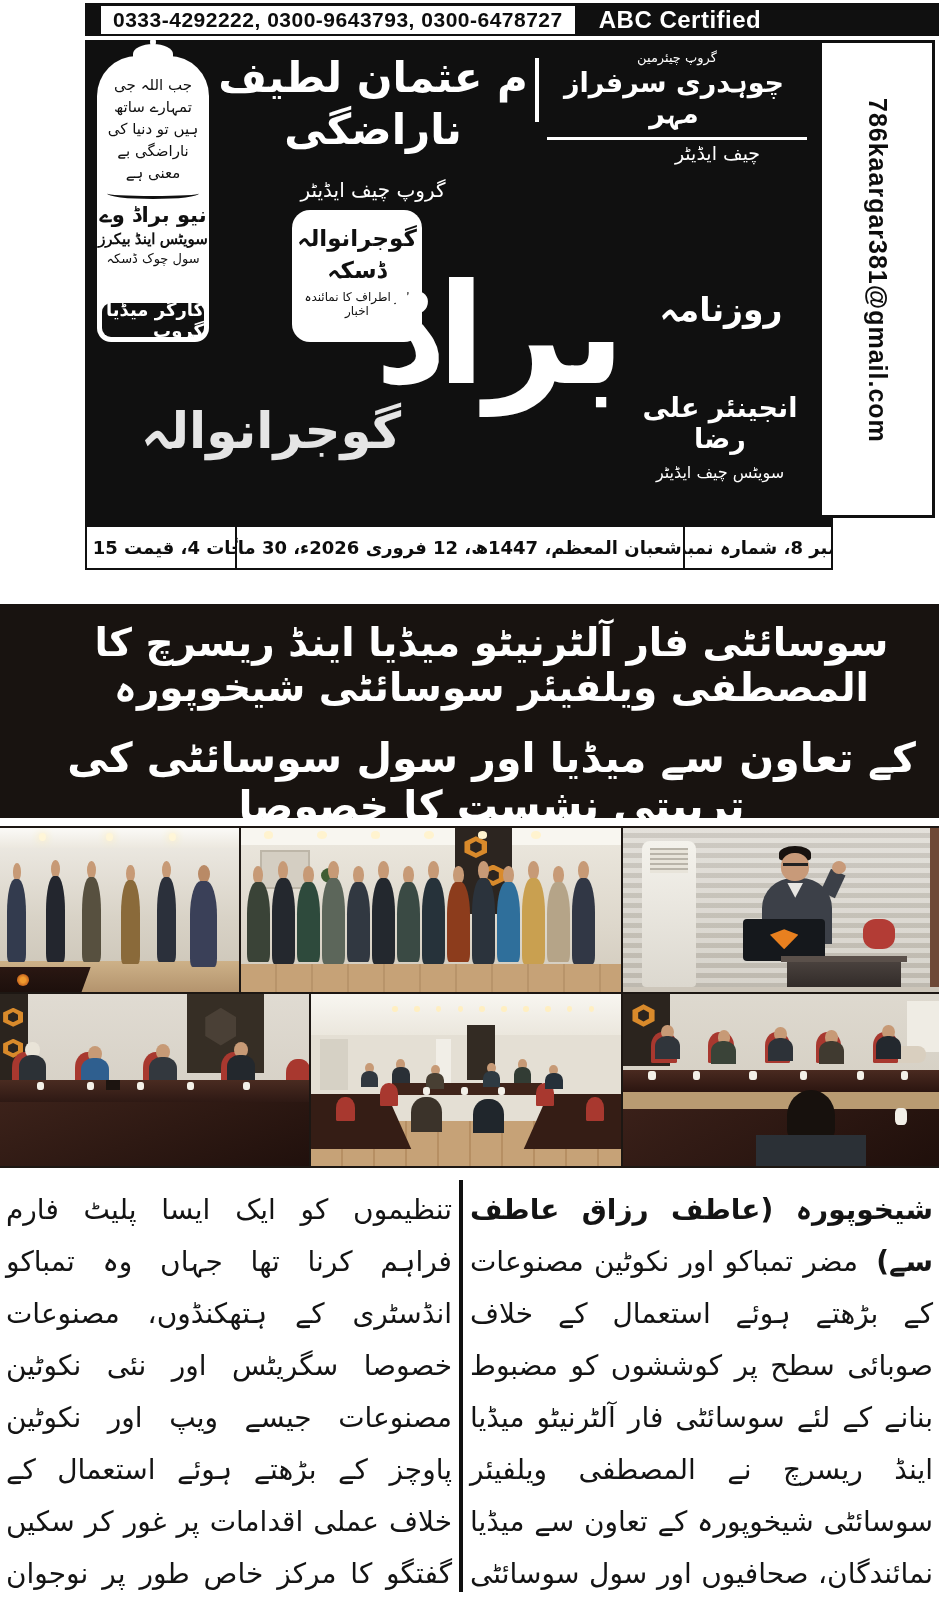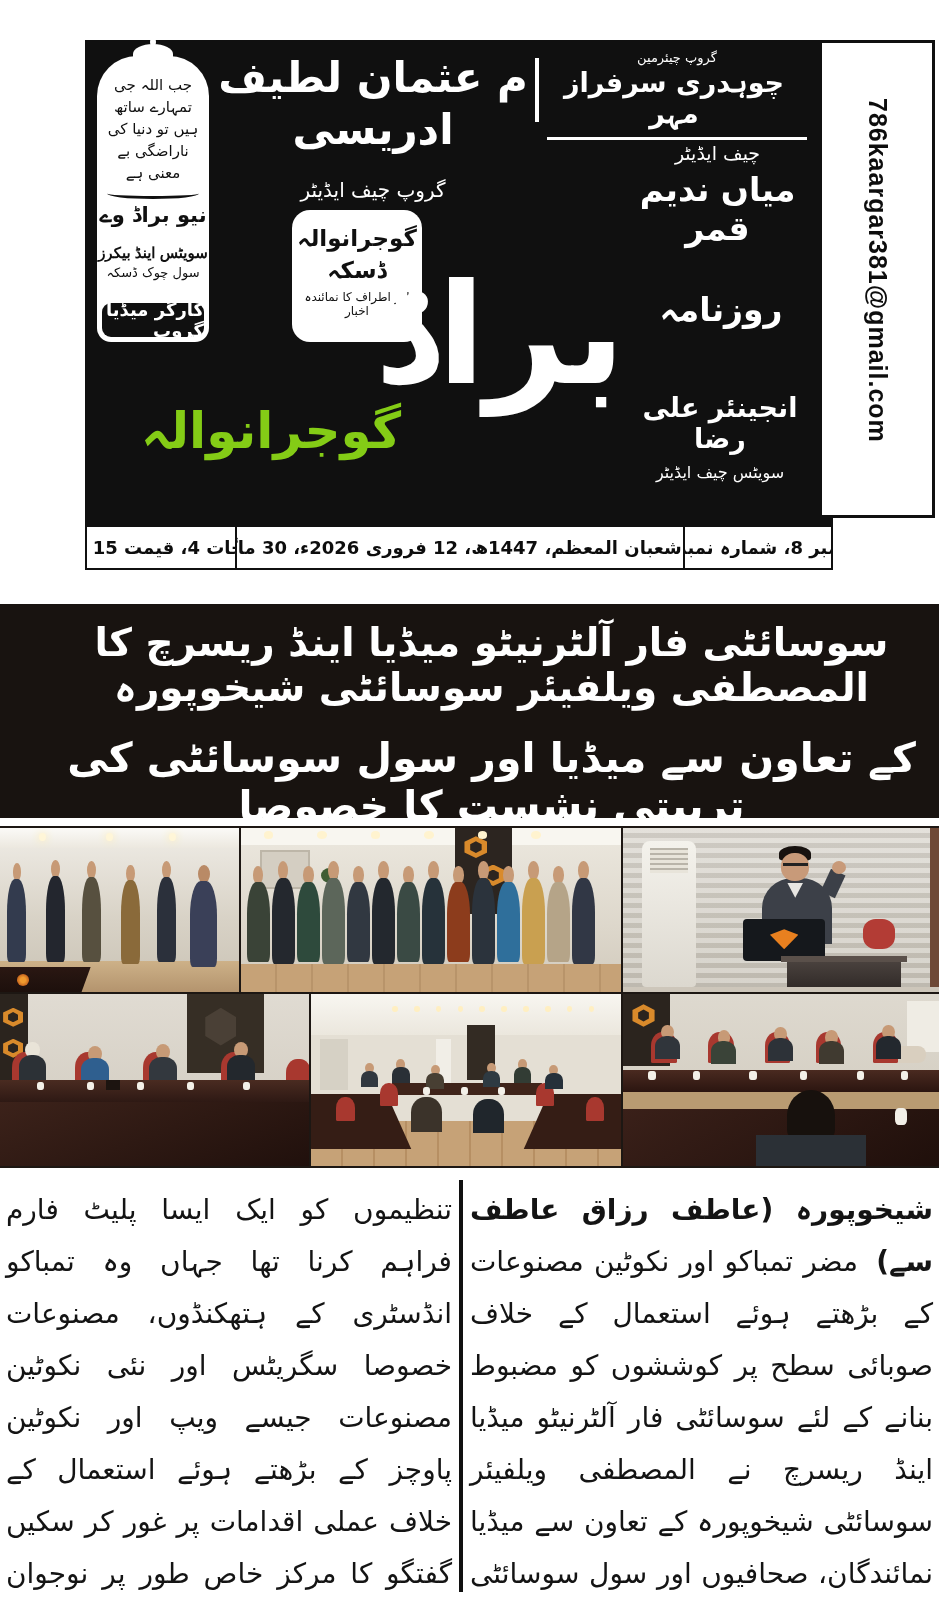--- a/index.html
+++ b/index.html
@@ -22,21 +22,21 @@
          writing-mode:vertical-rl;font-size:25px;font-weight:bold;color:#0d0d0d;letter-spacing:1px;}
 
   .qcol{position:absolute;left:12px;top:16px;width:112px;height:286px;background:#fff;
         border-radius:40px 40px 14px 14px;}
   .qdome{position:absolute;left:36px;top:-12px;width:40px;height:20px;background:#fff;
          border-radius:50% 50% 0 0;}
   .qfinial{position:absolute;left:53px;top:-18px;width:6px;height:8px;background:#fff;border-radius:50%;}
   .quote{padding:18px 8px 0 8px;font-size:15px;line-height:22px;text-align:center;color:#101010;}
   .qsep{height:8px;margin:4px 10px;border-bottom:3px solid #101010;border-radius:0 0 70% 70%;}
   .adname{font-size:21px;font-weight:bold;text-align:center;margin-top:4px;}
-  .adline2{font-size:15px;font-weight:bold;text-align:center;margin-top:17px;font-family:"Liberation Sans",sans-serif;}
+  .adline2{font-size:15px;font-weight:bold;text-align:center;margin-top:3px;font-family:"Liberation Sans",sans-serif;}
   .adline3{font-size:13px;text-align:center;margin-top:3px;}
   .mediaband{position:absolute;left:5px;right:5px;bottom:5px;height:34px;background:#101010;color:#fff;
              border-radius:9px;display:flex;align-items:center;justify-content:center;
              font-size:18px;font-weight:bold;}
 
   .chief{position:absolute;left:132px;top:12px;width:312px;text-align:center;color:#fff;}
   .chiefname{font-size:42px;font-weight:bold;line-height:52px;}
   .chieftitle{font-size:20px;margin-top:22px;}
   .vsep{position:absolute;left:450px;top:18px;width:4px;height:64px;background:#fff;}
   .chair{position:absolute;left:462px;top:8px;width:260px;color:#fff;text-align:center;
@@ -49,21 +49,21 @@
 
   .coverage{position:absolute;left:207px;top:170px;width:130px;height:132px;background:#fff;
             border-radius:18px;color:#101010;text-align:center;padding-top:12px;box-sizing:border-box;}
   .cov1,.cov2{font-size:23px;font-weight:bold;line-height:32px;}
   .cov3{font-size:12px;margin-top:4px;}
 
   .daily{position:absolute;left:556px;top:250px;width:160px;color:#fff;font-size:33px;
          font-weight:bold;text-align:center;}
   .pname{position:absolute;left:175px;top:112px;width:480px;height:364px;display:flex;
          align-items:center;justify-content:center;color:#fff;font-size:140px;font-weight:bold;}
-  .city{position:absolute;left:36px;top:362px;width:300px;color:#84cc16;font-size:50px;
+  .city{position:absolute;left:36px;top:362px;width:300px;color:#e5e5e5;font-size:50px;
         font-weight:bold;text-align:center;}
   .deputy{position:absolute;left:545px;top:352px;width:180px;color:#fff;text-align:center;}
   .dname{font-size:27px;font-weight:bold;}
   .dtitle{font-size:16px;margin-top:9px;}
 
   
   .datebar{position:absolute;left:85px;top:516px;width:748px;height:54px;border-top:9px solid #101010;
            display:flex;direction:rtl;box-sizing:border-box;}
   .dcell{border:2px solid #101010;display:flex;align-items:center;justify-content:center;
          font-weight:bold;font-size:18px;color:#0d0d0d;background:#fff;
@@ -94,50 +94,53 @@
         text-align:justify;color:#141414;}
   .colL{position:absolute;left:6px;top:1184px;width:446px;font-size:28px;line-height:52px;
         text-align:justify;color:#141414;}
   .byline{font-weight:bold;margin-left:8px;}
 </style>
 </head>
 <body>
 
 <div class="page">
 
+  <div class="topbar">
+    <div class="phones">0333-4292222, 0300-9643793, 0300-6478727</div>
+    <div class="abc">ABC Certified</div>
+  </div>
 
   <div class="mast">
     <div class="mastblack">
 
       <div class="qcol">
         <div class="qdome"></div>
         <div class="qfinial"></div>
         <div class="quote urdu">جب اللہ جی تمہارے ساتھ ہیں تو دنیا کی ناراضگی بے معنی ہے</div>
         <div class="qsep"></div>
         <div class="adname urdu">نیو براڈ وے</div>
         <div class="adline2 urdu">سویٹس اینڈ بیکرز</div>
         <div class="adline3 urdu">سول چوک ڈسکہ</div>
         <div class="mediaband urdu">کارگر میڈیا گروپ</div>
       </div>
 
       <div class="chief urdu">
-        <div class="chiefname">م عثمان لطیف ادریسی</div>
+        <div class="chiefname">م عثمان لطیف ناراضگی</div>
         <div class="chieftitle">گروپ چیف ایڈیٹر</div>
       </div>
 
       <div class="vsep"></div>
 
       <div class="chair urdu">
         <span class="ctitle">گروپ چیئرمین</span>
         <span class="cname">چوہدری سرفراز مہر</span>
       </div>
 
       <div class="editor urdu">
         <div class="etitle">چیف ایڈیٹر</div>
-        <div class="ename">میاں ندیم قمر</div>
       </div>
 
       <div class="coverage urdu">
         <div class="cov2">گوجرانوالہ ڈسکہ</div>
         <div class="cov3">اور اطراف کا نمائندہ اخبار</div>
       </div>
 
       <div class="daily urdu">روزنامہ</div>
       <div class="pname urdu">براڈ</div>
       <div class="city urdu">گوجرانوالہ</div>

